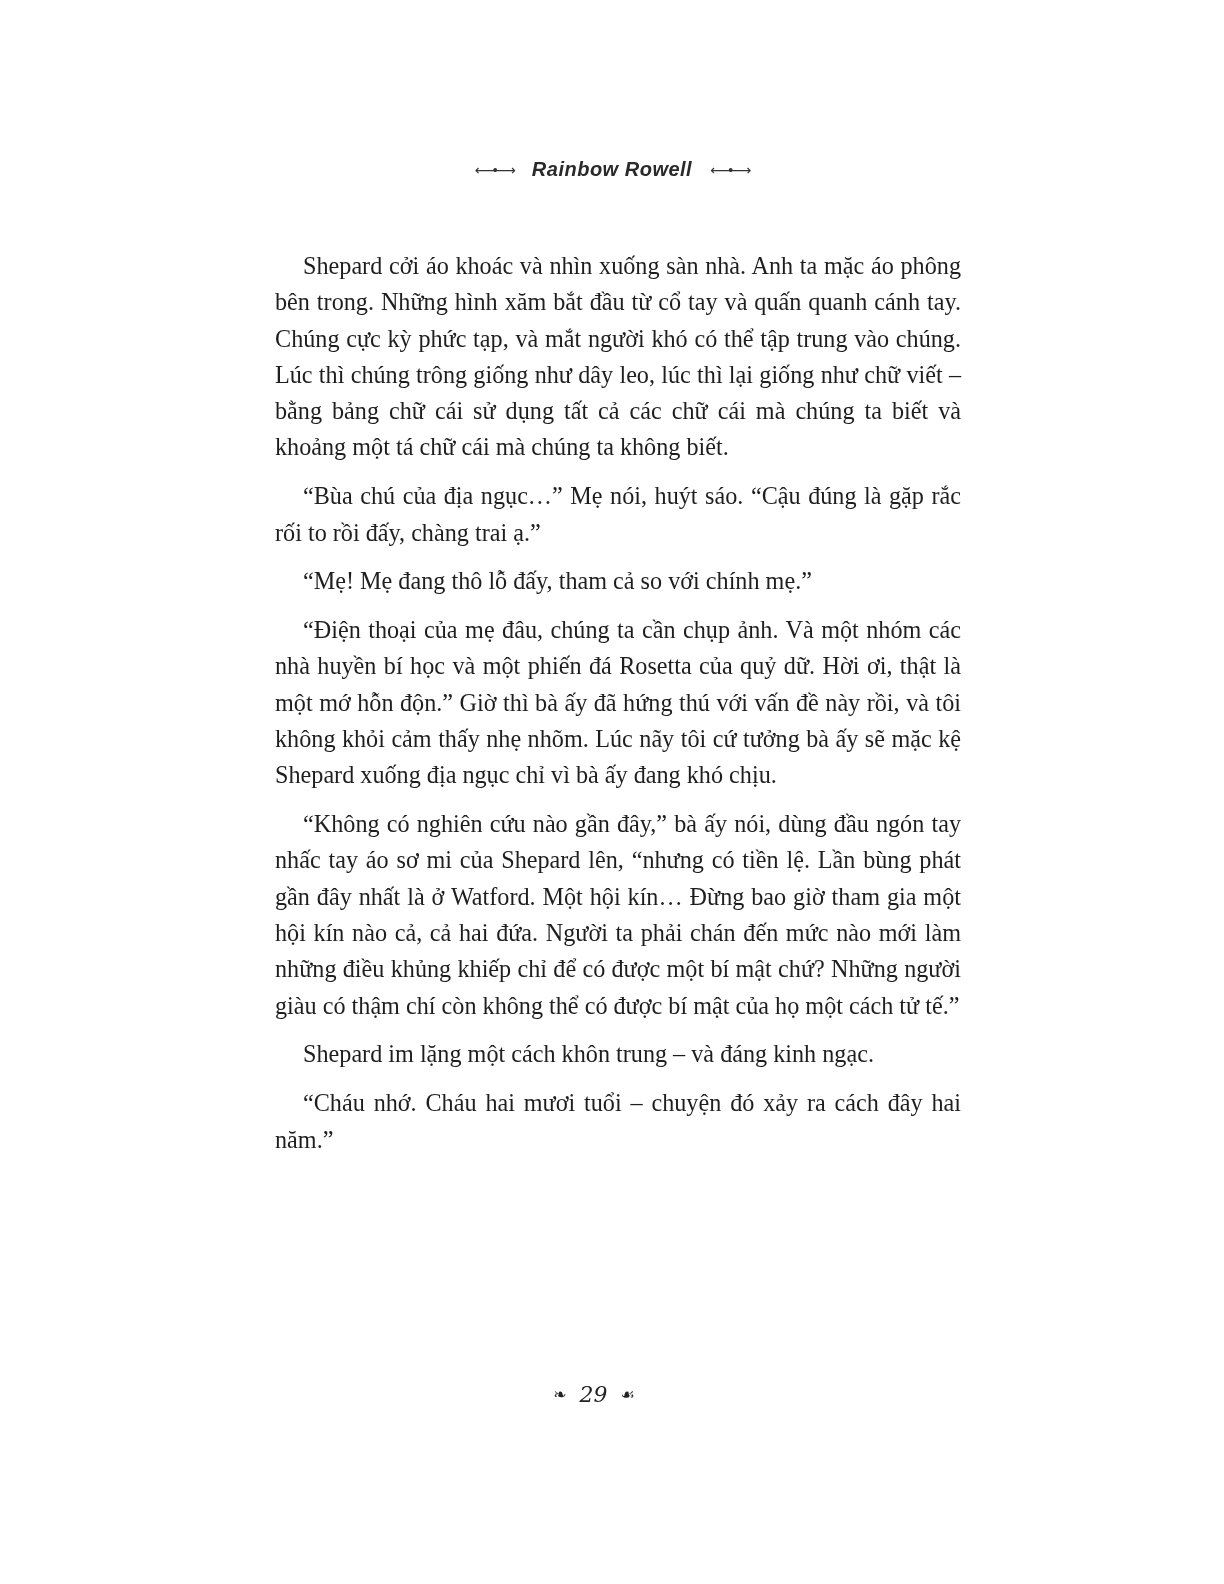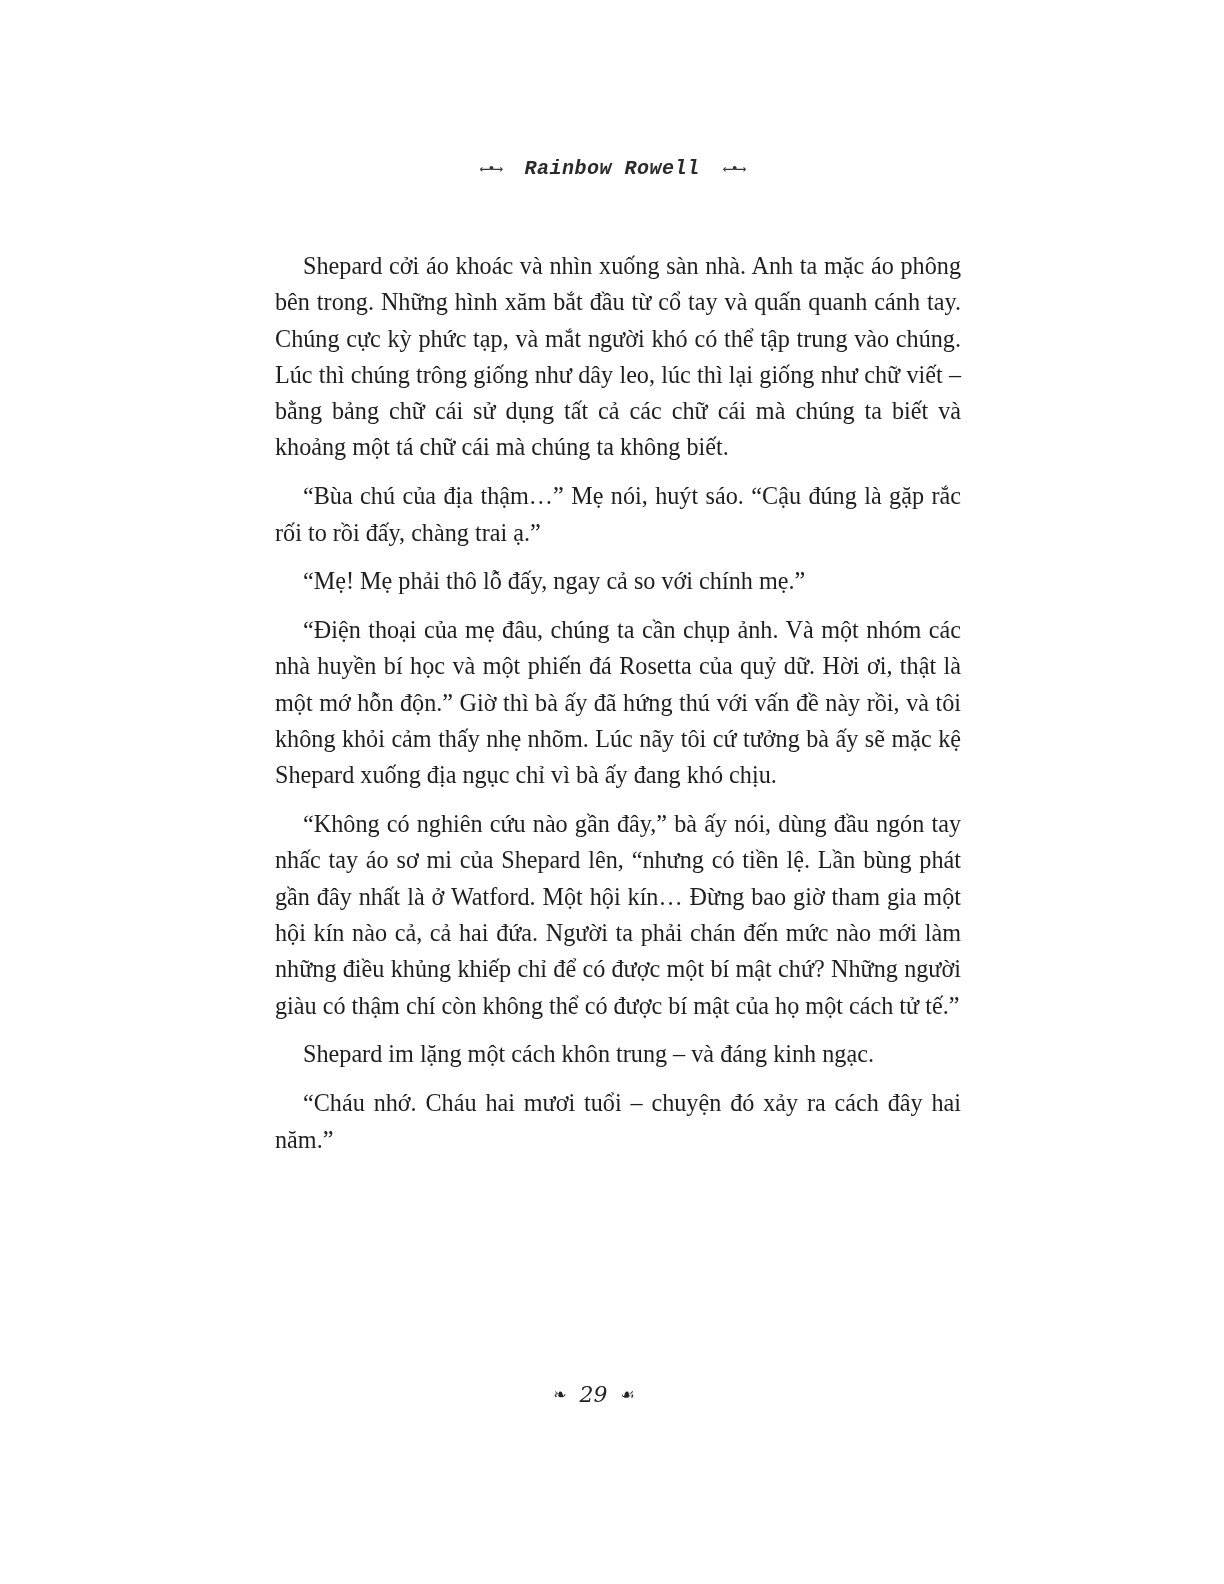--- a/index.html
+++ b/index.html
@@ -1,19 +1,19 @@
 <!DOCTYPE html>
 <html><head>
   <meta charset="utf-8">
   <style>
     html, body { margin: 0; padding: 0; background: #ffffff; }
     body { width: 1224px; height: 1584px; position: relative; overflow: hidden; }
     .header {
       position: absolute; top: 157px; left: 0; width: 1224px;
-      text-align: center; font-family: Liberation Mono, monospace;
+      text-align: center; font-family: Liberation Sans, sans-serif;
       font-size: 20px; color: #2a2a2a; letter-spacing: 0.5px;
     }
     .header .orn { font-size: 14px; color: #333; vertical-align: middle; letter-spacing: -2px; }
     .header .title { font-style: italic; font-weight: bold; margin: 0 12px; vertical-align: middle; }
     .text {
       position: absolute; top: 220px; left: 275px; width: 686px;
       font-family: "Liberation Serif", serif; font-size: 24.2px;
       line-height: 36.3px; color: #1e1e1e; text-align: justify; margin-top: 28px;
     }
     .text p { margin: 0 0 12.5px 0; text-indent: 28px; }
@@ -28,22 +28,22 @@
 <body>
 
 <div class="header">
   <span class="orn">⟵•⟶</span>
   <span class="title">Rainbow Rowell</span>
   <span class="orn">⟵•⟶</span>
 </div>
 
 <div class="text">
   <p>Shepard cởi áo khoác và nhìn xuống sàn nhà. Anh ta mặc áo phông bên trong. Những hình xăm bắt đầu từ cổ tay và quấn quanh cánh tay. Chúng cực kỳ phức tạp, và mắt người khó có thể tập trung vào chúng. Lúc thì chúng trông giống như dây leo, lúc thì lại giống như chữ viết – bằng bảng chữ cái sử dụng tất cả các chữ cái mà chúng ta biết và khoảng một tá chữ cái mà chúng ta không biết.</p>
-  <p>“Bùa chú của địa thậm…” Mẹ nói, huýt sáo. “Cậu đúng là gặp rắc rối to rồi đấy, chàng trai ạ.”</p>
-  <p>“Mẹ! Mẹ phải thô lỗ đấy, ngay cả so với chính mẹ.”</p>
+  <p>“Bùa chú của địa ngục…” Mẹ nói, huýt sáo. “Cậu đúng là gặp rắc rối to rồi đấy, chàng trai ạ.”</p>
+  <p>“Mẹ! Mẹ đang thô lỗ đấy, tham cả so với chính mẹ.”</p>
   <p>“Điện thoại của mẹ đâu, chúng ta cần chụp ảnh. Và một nhóm các nhà huyền bí học và một phiến đá Rosetta của quỷ dữ. Hời ơi, thật là một mớ hỗn độn.” Giờ thì bà ấy đã hứng thú với vấn đề này rồi, và tôi không khỏi cảm thấy nhẹ nhõm. Lúc nãy tôi cứ tưởng bà ấy sẽ mặc kệ Shepard xuống địa ngục chỉ vì bà ấy đang khó chịu.</p>
   <p>“Không có nghiên cứu nào gần đây,” bà ấy nói, dùng đầu ngón tay nhấc tay áo sơ mi của Shepard lên, “nhưng có tiền lệ. Lần bùng phát gần đây nhất là ở Watford. Một hội kín… Đừng bao giờ tham gia một hội kín nào cả, cả hai đứa. Người ta phải chán đến mức nào mới làm những điều khủng khiếp chỉ để có được một bí mật chứ? Những người giàu có thậm chí còn không thể có được bí mật của họ một cách tử tế.”</p>
   <p>Shepard im lặng một cách khôn trung – và đáng kinh ngạc.</p>
   <p>“Cháu nhớ. Cháu hai mươi tuổi – chuyện đó xảy ra cách đây hai năm.”</p>
 </div>
 
 <div class="footer">
   <span class="orn">❧</span>
   <span class="num">29</span>
   <span class="orn">☙</span>

